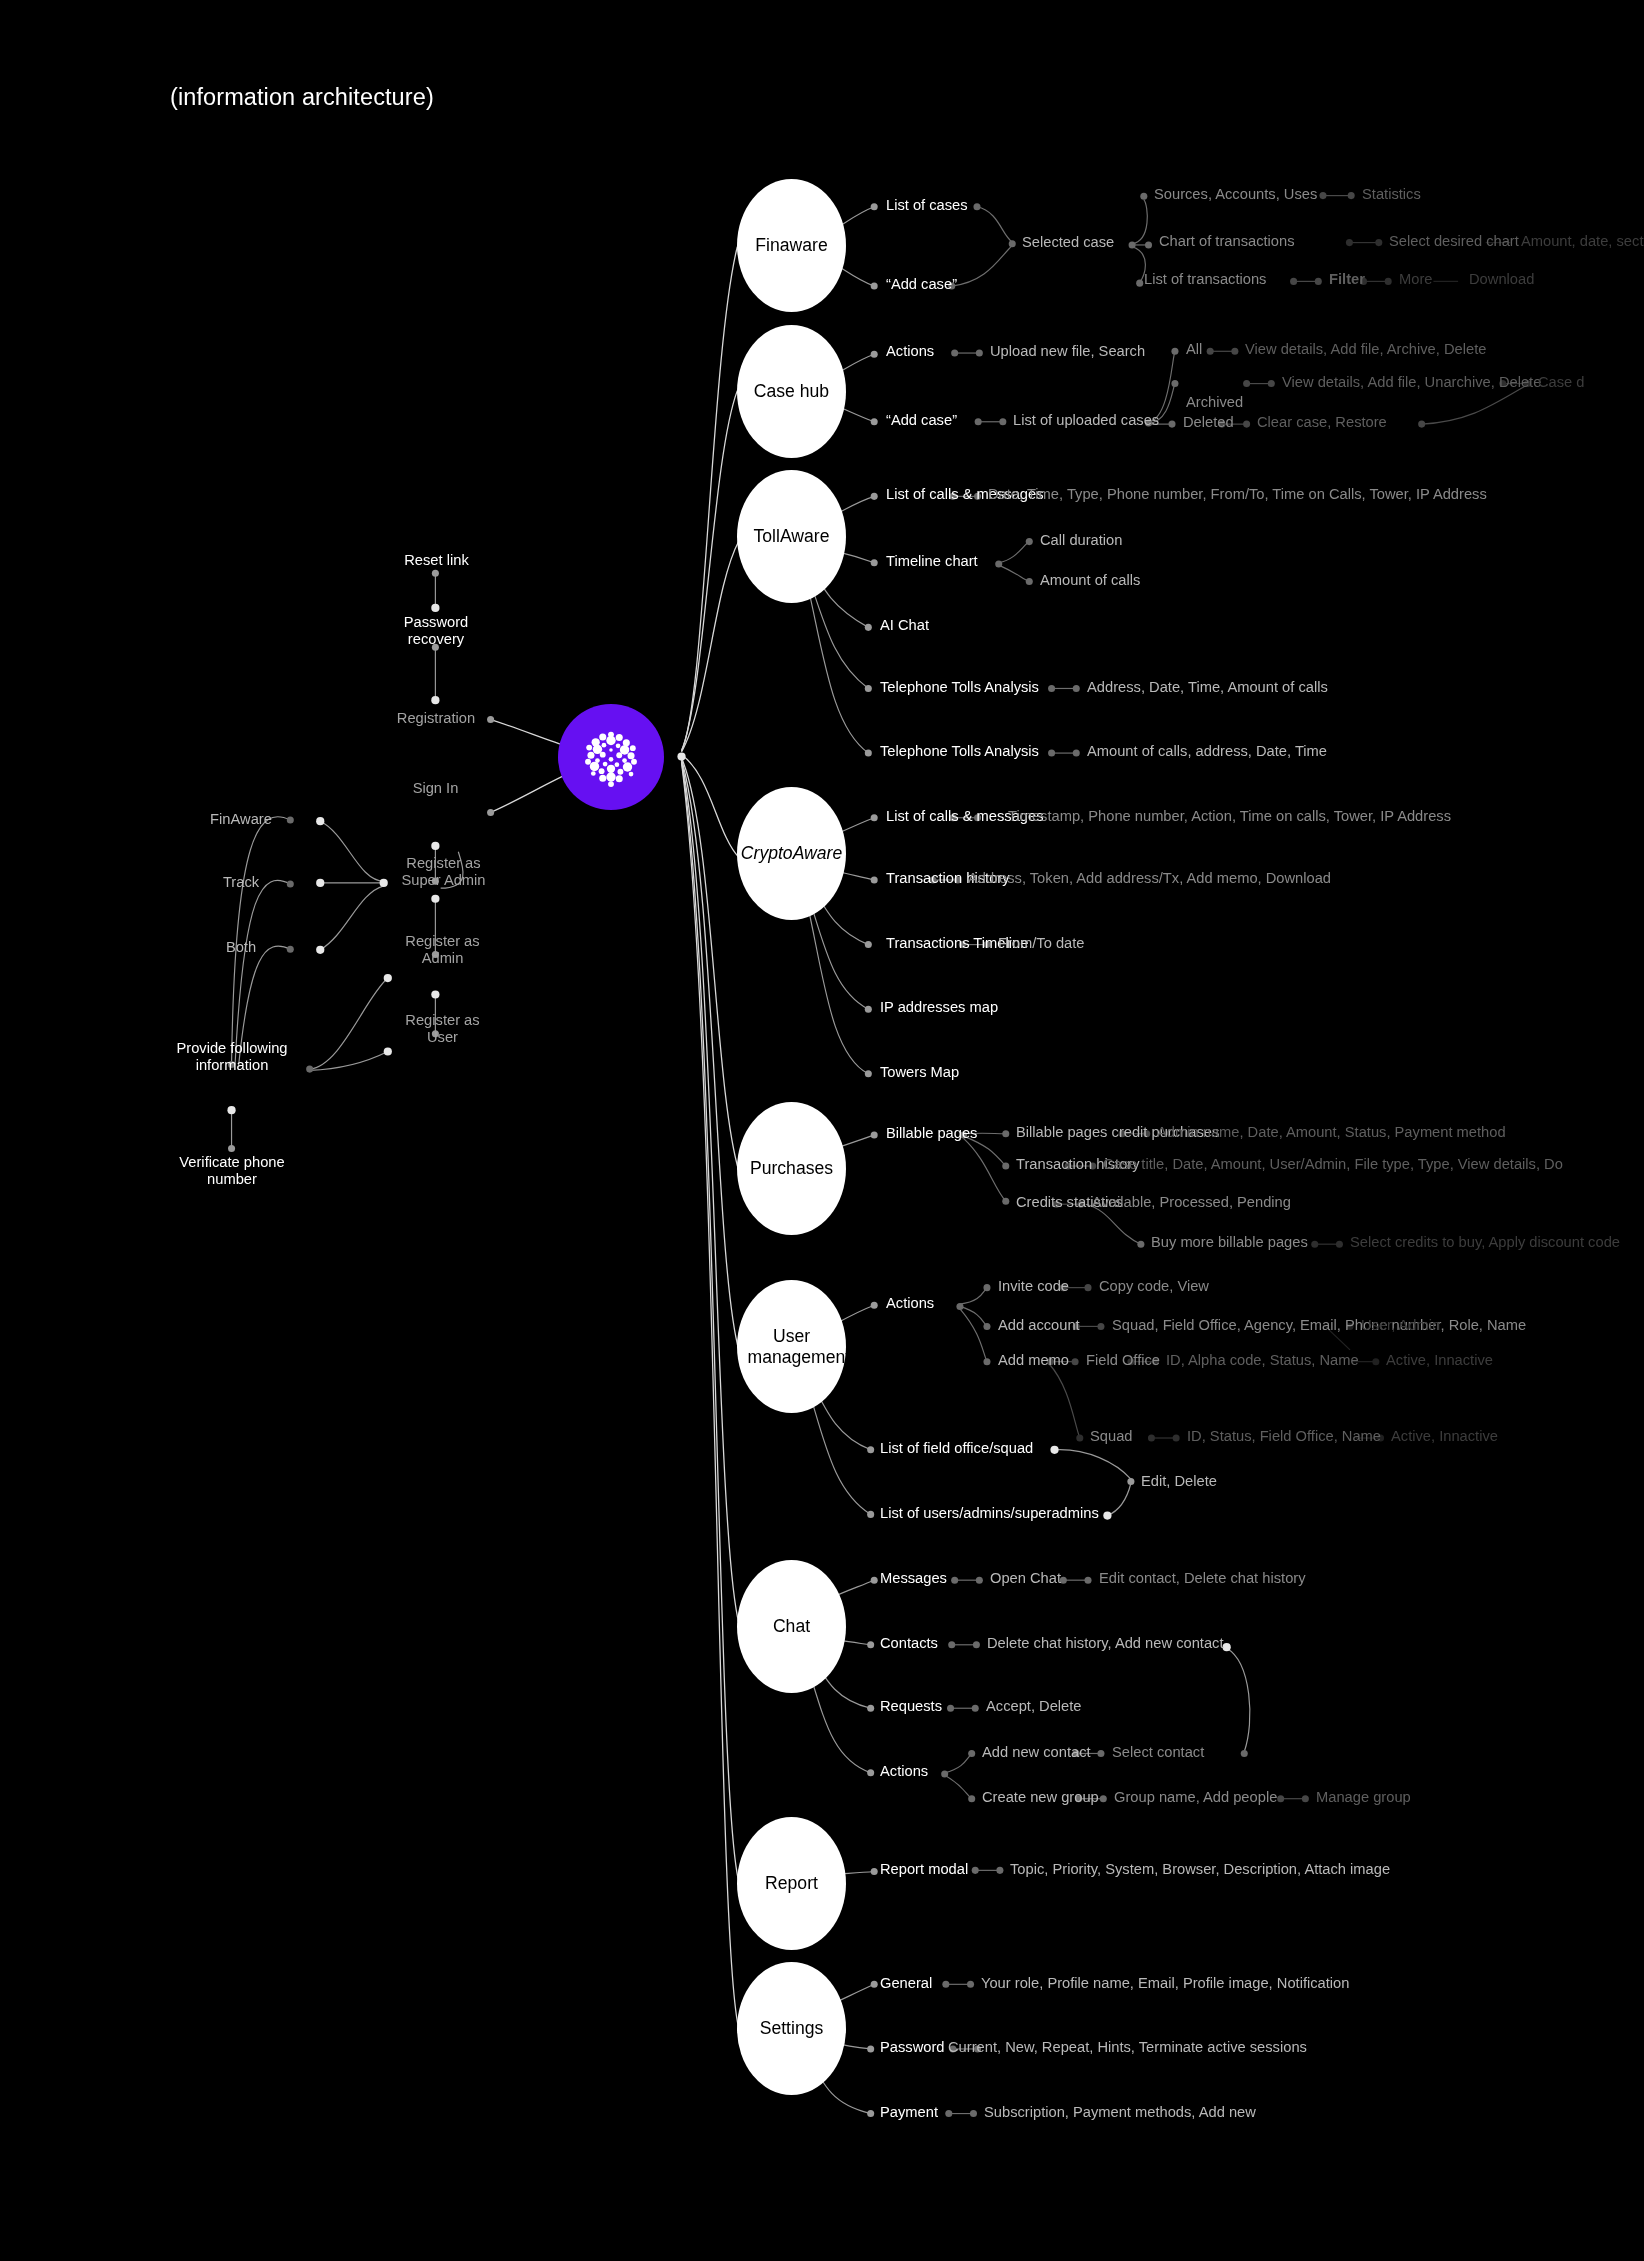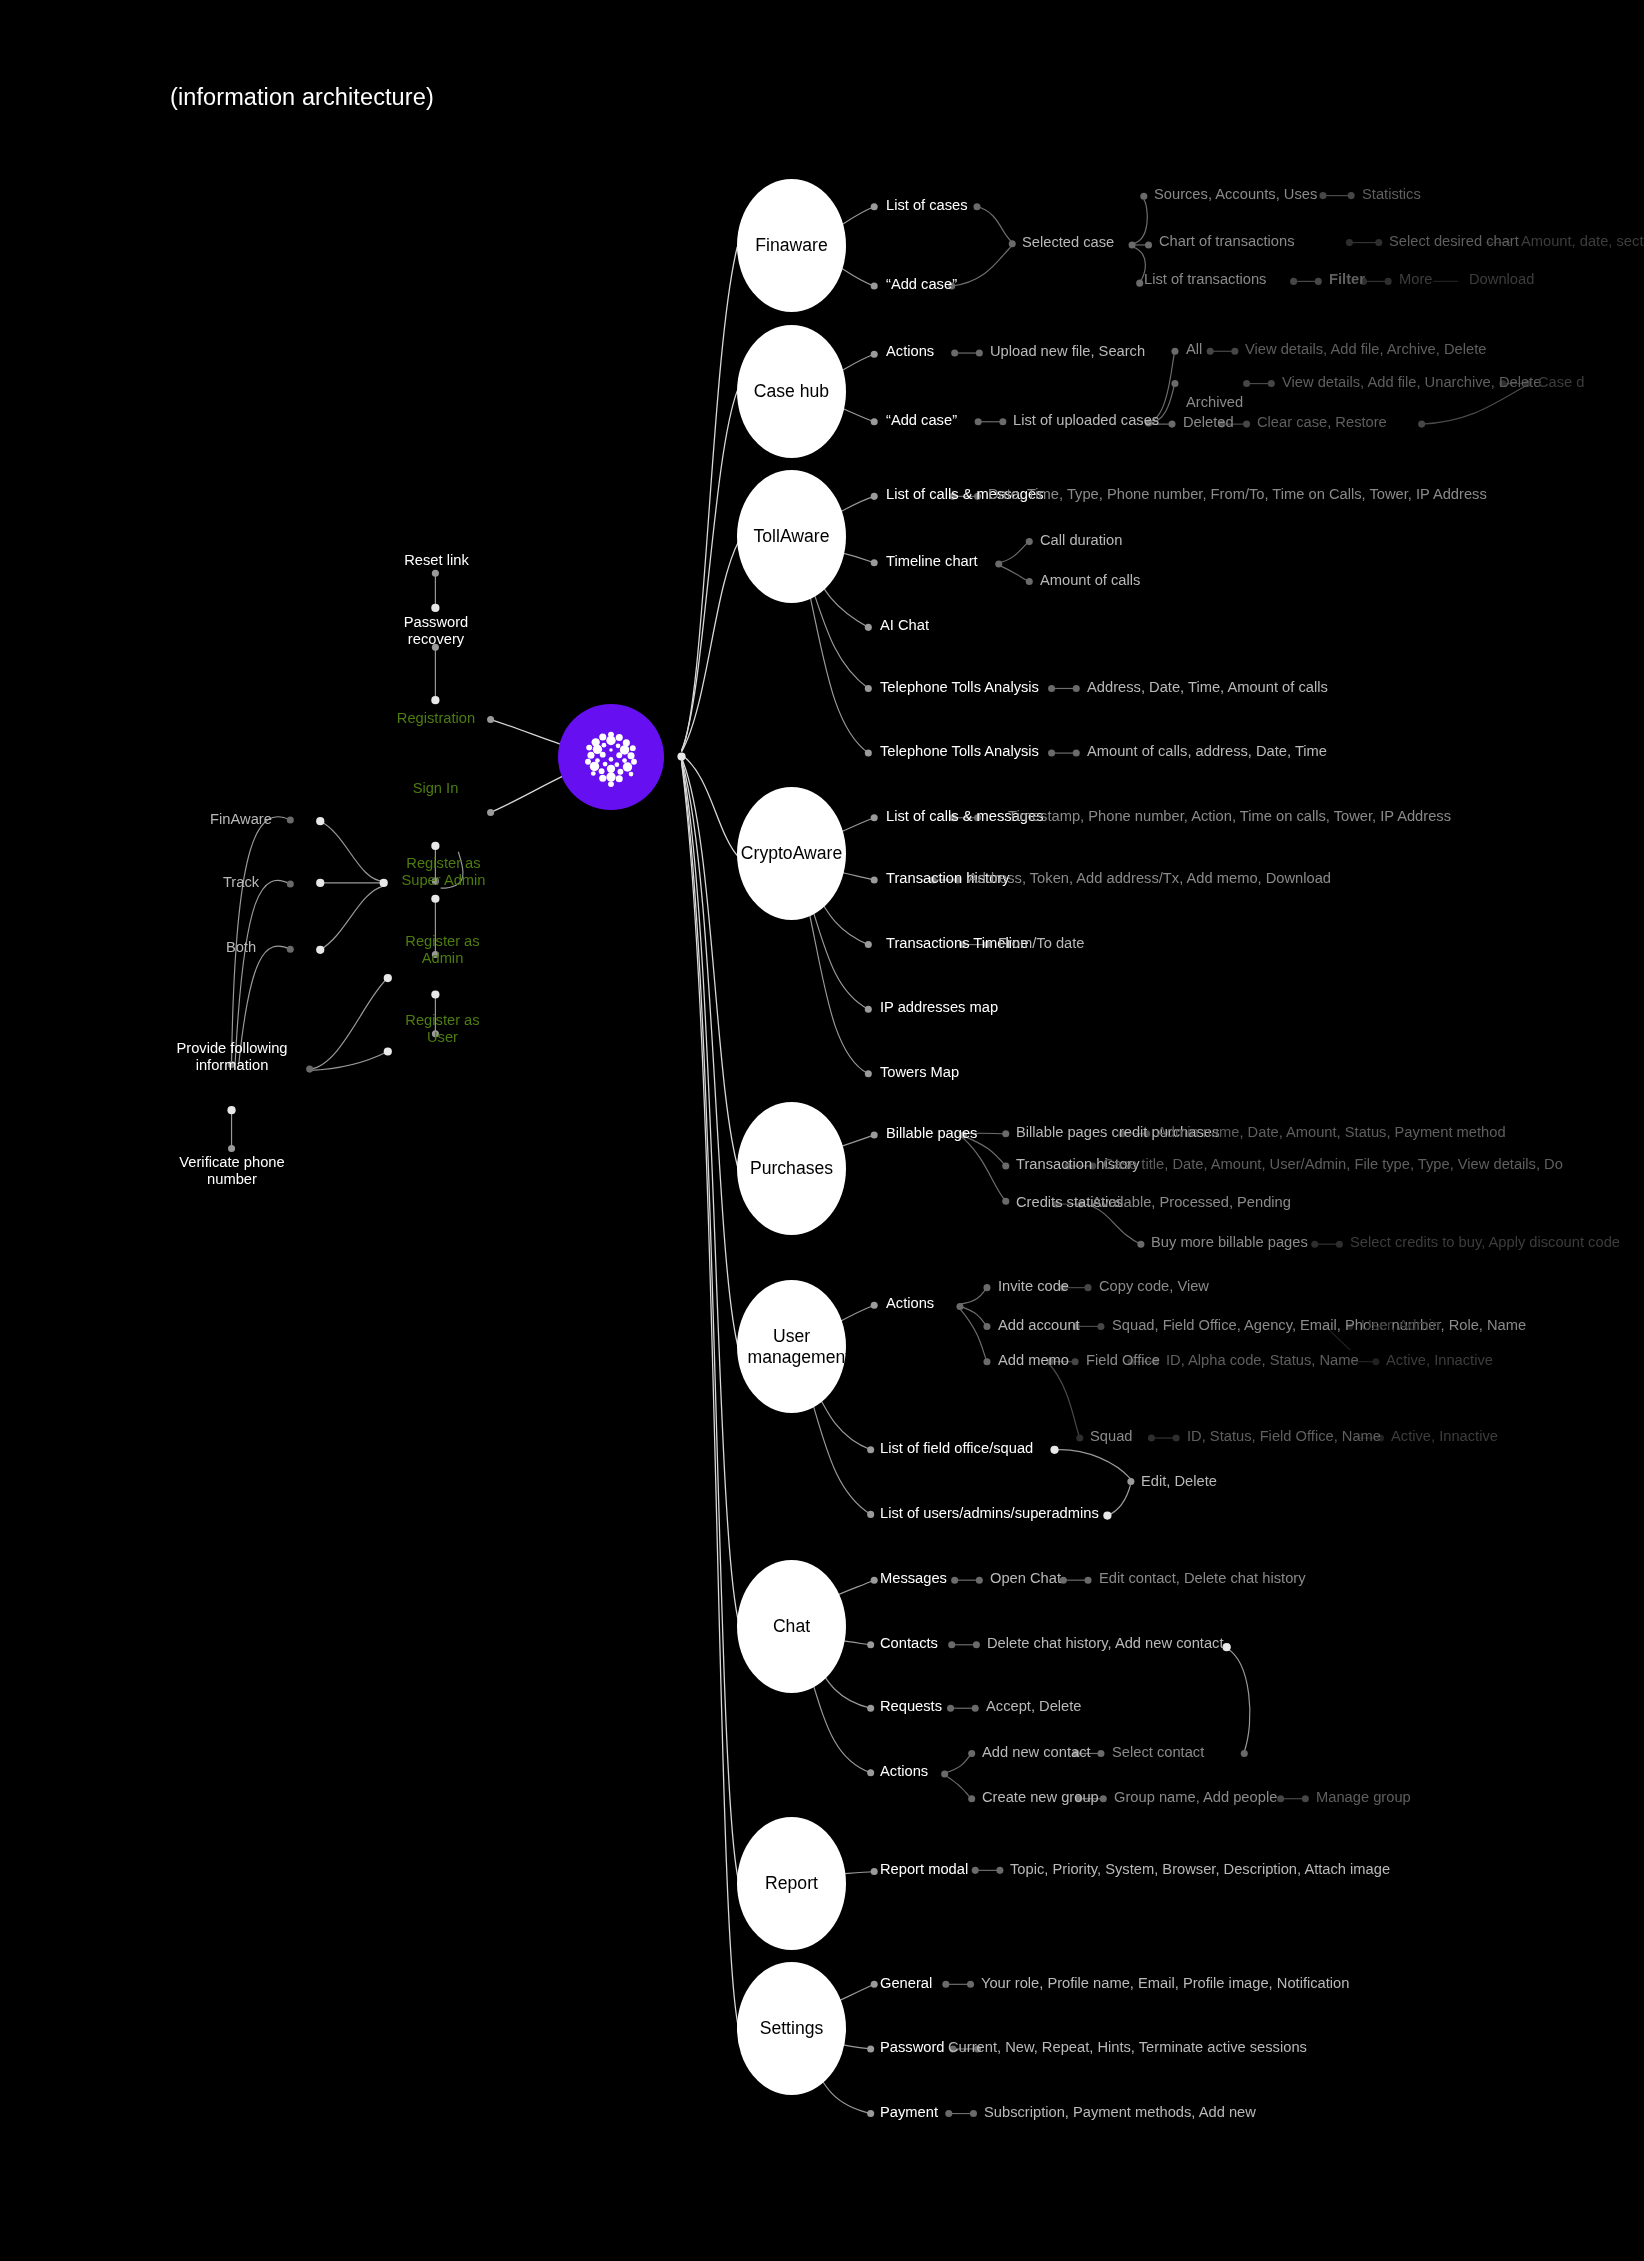--- a/index.html
+++ b/index.html
@@ -26,21 +26,21 @@
   .core{
     position:absolute;border-radius:50%;background:#6610f2;
     display:flex;align-items:center;justify-content:center;
   }
   .node{
     position:absolute;white-space:nowrap;line-height:1.18;
     font-size:14.7px;
   }
   .node.center{text-align:center;}
   .node.wrap{white-space:normal;width:123px;text-align:center;}
-  .d0{color:#4d7c0f;}
+  .d0{color:#a3a3a3;}
   .d1{color:#ffffff;}
   .d2{color:#b9b9b9;}
   .d3{color:#8a8a8a;}
   .d4{color:#5f5f5f;}
   .d5{color:#3d3d3d;}
 </style>
 </head>
 <body>
 
 <div id="root">
@@ -437,21 +437,21 @@
 
   <div class="hub" style="left:737px;top:179px;width:109px;height:133px;">
     <span class="hub-label">Finaware</span>
   </div>
   <div class="hub" style="left:737px;top:325px;width:109px;height:133px;">
     <span class="hub-label">Case hub</span>
   </div>
   <div class="hub" style="left:737px;top:470px;width:109px;height:133px;">
     <span class="hub-label">TollAware</span>
   </div>
-  <div class="hub" style="left:737px;top:787px;width:109px;height:133px;">
+  <div class="hub" style="left:737px;top:787px;width:109px;height:133px;font-style:italic;">
     <span class="hub-label">CryptoAware</span>
   </div>
   <div class="hub" style="left:737px;top:1102px;width:109px;height:133px;">
     <span class="hub-label">Purchases</span>
   </div>
   <div class="hub" style="left:737px;top:1280px;width:109px;height:133px;">
     <span class="hub-label wrap" style="width:88px;">User management</span>
   </div>
   <div class="hub" style="left:737px;top:1560px;width:109px;height:133px;">
     <span class="hub-label">Chat</span>

